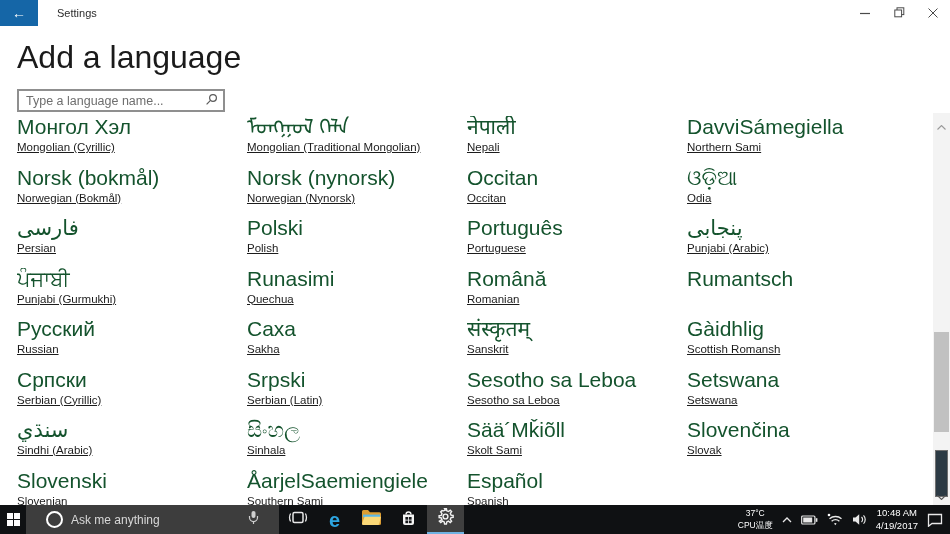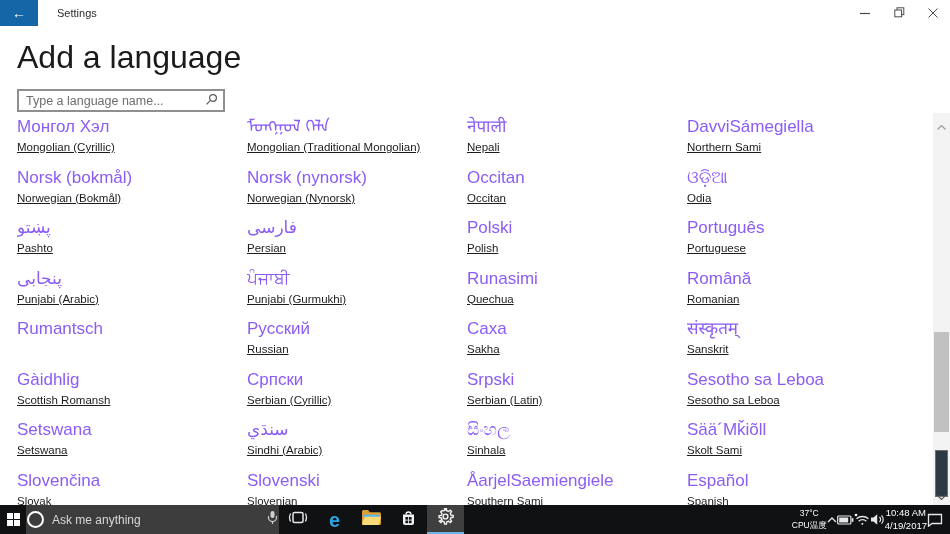--- a/index.html
+++ b/index.html
@@ -21,44 +21,44 @@
   h1{margin:16px 0 0;font-size:32px;font-weight:300;color:#1a1a1a;line-height:30px;}
   .searchbox{margin-top:17px;width:208px;height:23px;border:2px solid #8f8f8f;box-sizing:border-box;
              display:flex;align-items:center;padding:0 5px;background:#fff;}
   .searchbox input{border:none;outline:none;flex:1;font-size:12.5px;color:#c2410c;min-width:0;
                    font-family:"Liberation Sans","DejaVu Sans",sans-serif;}
   .searchbox input::placeholder{color:#6e6e6e;opacity:1;}
 
   .grid{margin-top:4px;display:grid;grid-template-columns:230px 220px 220px 1fr;
         grid-auto-rows:50.5px;}
   .lang{overflow:hidden;cursor:pointer;}
-  .lang .native{font-size:17px;line-height:21px;color:#8b5cf6;white-space:nowrap;}
+  .lang .native{font-size:21px;line-height:21px;color:#14532d;white-space:nowrap;}
   .lang .english{font-size:11.5px;line-height:14px;color:#1c1c1c;margin-top:3px;white-space:nowrap;text-decoration:underline;}
 
   
   .scrollbar{position:absolute;top:113px;right:0;width:17px;height:392px;background:#f3f3f3;}
   .sb-up{position:absolute;top:3px;left:0;width:17px;text-align:center;}
   .sb-thumb{position:absolute;top:219px;left:1px;width:15px;height:100px;background:#c1c1c1;}
   .sb-dark{position:absolute;top:337px;left:2px;width:13px;height:47px;background:#2c3a44;border:1px solid #6f6f6f;box-sizing:border-box;}
   .sb-down{position:absolute;bottom:1px;left:0;width:17px;text-align:center;}
 
   
   .taskbar{position:absolute;left:0;right:0;bottom:0;height:29px;background:#0f1113;
            display:flex;align-items:stretch;color:#fff;z-index:5;}
   .tb-cell{display:flex;align-items:center;justify-content:center;}
   .start{width:26px;}
   .winlogo{display:grid;grid-template-columns:6px 6px;grid-template-rows:6px 6px;gap:1px;}
   .winlogo span{background:#fdfdfd;display:block;}
-  .cortana{width:253px;background:#3d3d3d;display:flex;align-items:center;padding:0 1px;gap:8px;box-sizing:border-box;}
+  .cortana{width:253px;background:#3d3d3d;display:flex;align-items:center;padding:0 20px;gap:8px;box-sizing:border-box;}
   .cortana-ring{width:13px;height:13px;border:2px solid #fff;border-radius:50%;flex:none;}
   .cortana-text{flex:1;font-size:12px;color:#d8d8d8;white-space:nowrap;overflow:hidden;}
   .appicon{width:37px;}
   .appicon.active{background:#3f3f3f;border-bottom:2px solid #6fb2e2;box-sizing:border-box;}
   .edge-e{font-size:20px;font-weight:bold;color:#2da5e0;line-height:1;}
-  .tray{margin-left:auto;display:flex;align-items:center;padding-right:7px;}
+  .tray{margin-left:auto;display:flex;align-items:center;gap:9px;padding-right:7px;}
   .tray-temp{font-size:8.5px;line-height:1.3;text-align:center;color:#fff;white-space:nowrap;}
   .tray-clock{font-size:9.5px;line-height:1.3;text-align:center;color:#fff;white-space:nowrap;}
   .tray-ic{display:flex;align-items:center;justify-content:center;}
 </style>
 </head>
 <body>
 
 <div id="screen">
 
   <div class="titlebar">
@@ -124,24 +124,20 @@
   </div>
         <div class="lang">
     <div class="native">Occitan</div>
     <div class="english">Occitan</div>
   </div>
         <div class="lang">
     <div class="native">ଓଡ଼ିଆ</div>
     <div class="english">Odia</div>
   </div>
         <div class="lang">
-    <div class="native">پښتو</div>
-    <div class="english">Pashto</div>
-  </div>
-        <div class="lang">
     <div class="native">فارسی</div>
     <div class="english">Persian</div>
   </div>
         <div class="lang">
     <div class="native">Polski</div>
     <div class="english">Polish</div>
   </div>
         <div class="lang">
     <div class="native">Português</div>
     <div class="english">Portuguese</div>

